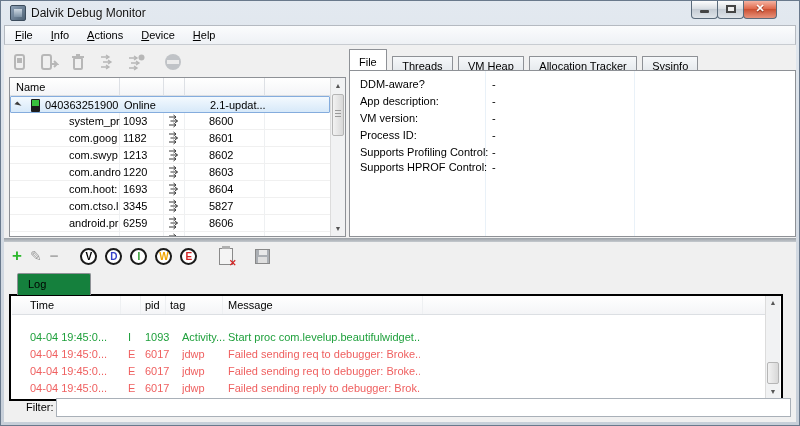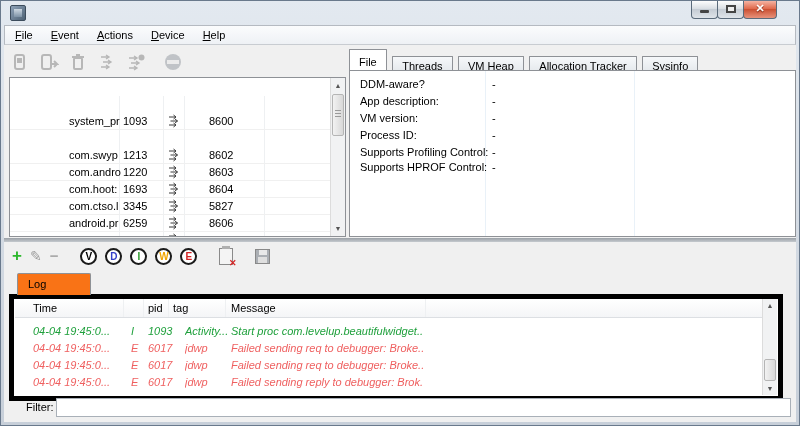--- a/index.html
+++ b/index.html
@@ -83,64 +83,65 @@
   .lvl { width:17px; height:17px; border:2px solid #1a1a1a; border-radius:50%; background:#fff;
          font-size:10px; font-weight:bold; text-align:center; line-height:13px; }
   .sp { width:6px; }
   .clipicon { position:relative; width:14px; height:17px; background:#f4f4f4; border:1px solid #8a8a8a; }
   .clipicon::before { content:""; position:absolute; left:2px; top:-3px; width:8px; height:3px; background:#b0b0b0; }
   .clipicon::after { content:"✕"; position:absolute; right:-4px; bottom:-4px; color:#d42424; font-size:9px; font-weight:bold; }
   .diskicon { width:15px; height:15px; background:#9aa0a6; border:1px solid #707070; position:relative; opacity:.8; }
   .diskicon::before { content:""; position:absolute; left:3px; top:0; width:8px; height:5px; background:#e8e8e8; }
   .diskicon::after { content:""; position:absolute; left:2px; bottom:0; width:9px; height:6px; background:#dcdcdc; }
   
-  .logtab { position:absolute; left:13px; top:228px; width:74px; height:22px; background:#f97316;
+  .logtab { position:absolute; left:13px; top:228px; width:74px; height:22px; background:#15803d;
             border:1px solid #8e9196; border-bottom:none; font-size:11px; padding:4px 16px 0 10px; z-index:2;
             border-radius:2px 2px 0 0; }
   .loggroup { position:absolute; left:5px; top:249px; width:774px; height:107px; background:#fff;
-              border:5px solid #000000; }
+              border:2px solid #000000; }
   .logtable { position:absolute; left:1px; top:0; right:16px; bottom:1px; overflow:hidden; }
   .log-headerrow { position:absolute; left:0; right:0; top:0; height:19px;
               background:linear-gradient(#ffffff,#f4f5f7); border-bottom:1px solid #dcdfe3; font-size:11px; }
   .log-headerrow span { position:absolute; top:3px; color:#000; }
   .log-vdiv { position:absolute; top:0; bottom:0; width:1px; background:#eef0f2; }
   .log-row { position:absolute; left:0; right:0; height:17px; font-size:11px; white-space:nowrap; }
-  .log-row span { position:absolute; top:7px;font-style:italic; }
+  .log-row span { position:absolute; top:16px; }
   .c-time { left:18px; } .c-lvl { left:116px; } .c-pid { left:133px; } .c-tag { left:158px; width:52px; overflow:hidden;margin-left:12px; } .c-msg { left:216px; width:192px; overflow:hidden; }
   .log-scroll { position:absolute; right:1px; top:0; bottom:1px; width:15px; background:#f1f2f3; border-left:1px solid #dcdcdc; }
   
   .filterbar { position:absolute; left:0; right:0; top:348px; height:30px; }
   .filterbar label { position:absolute; left:22px; top:8px; font-size:11px; color:#000; }
   .filterbar input { position:absolute; left:52px; top:5px; width:735px; height:19px; border:1px solid #a9b0b8;
                      font-size:11px; padding:0 4px; font-family:"Liberation Sans", sans-serif; background:#fff; }
   svg { display:block; }
 </style>
 </head>
 <body>
 
 <div class="window">
 
   <div class="titlebar">
     <div class="app-icon"></div>
+    <div class="title-text">Dalvik Debug Monitor</div>
     <div class="winbtns">
       <div class="winbtn">
           <div class="glyph-min"></div>
         </div>
       <div class="winbtn">
           <div class="glyph-max"></div>
         </div>
       <div class="winbtn close">
           <div class="glyph-close">✕</div>
         </div>
     </div>
   </div>
 
   <div class="menubar">
     <span class="menu-item">File</span>
-    <span class="menu-item">Event</span>
+    <span class="menu-item">Info</span>
     <span class="menu-item">Actions</span>
     <span class="menu-item">Device</span>
     <span class="menu-item">Help</span>
   </div>
 
   <div class="client">
 
     <div class="devtoolbar">
       <div class="gicon">
         <svg width="20" height="20">
@@ -174,35 +175,59 @@
       </div>
       <div class="gicon" style="margin-left:8px;">
         <svg width="20" height="20">
             <circle cx="10" cy="10" r="8" fill="#9aa0a6"></circle>
             <rect x="4" y="8" width="12" height="4" fill="#e8e8e8"></rect>
           </svg>
       </div>
     </div>
 
     <div class="tree">
+      <div class="tree-header">
+        <span>Name</span>
+        <div class="hsep" style="left:109px"></div>
+        <div class="hsep" style="left:153px"></div>
+        <div class="hsep" style="left:174px"></div>
+        <div class="hsep" style="left:254px"></div>
+      </div>
       <div class="vgrid" style="left:109px"></div>
       <div class="vgrid" style="left:153px"></div>
       <div class="vgrid" style="left:174px"></div>
       <div class="vgrid" style="left:254px"></div>
 
+      <div class="tree-row sel-row" style="top:18px">
+        <div class="twisty"></div>
+        <div class="phone-ic"></div>
+        <span class="dev-name">040363251900</span>
+        <span class="pid">Online</span>
+        <span class="port">2.1-updat...</span>
+      </div>
 
       <div class="tree-row" style="top:35px">
         <span class="pname">system_pr</span>
         <span class="pid">1093</span>
         <span class="threads-mini">
             <svg width="14" height="14">
               <path d="M2 3 h7 m-2.5 -2 l2.5 2 l-2.5 2 M3.5 7 h7 m-2.5 -2 l2.5 2 l-2.5 2 M2 11 h7 m-2.5 -2 l2.5 2 l-2.5 2" stroke="#3a3a3a" stroke-width="1" fill="none"></path>
             </svg>
           </span>
         <span class="port">8600</span>
+      </div>
+      <div class="tree-row" style="top:52px">
+        <span class="pname">com.goog</span>
+        <span class="pid">1182</span>
+        <span class="threads-mini">
+            <svg width="14" height="14">
+              <path d="M2 3 h7 m-2.5 -2 l2.5 2 l-2.5 2 M3.5 7 h7 m-2.5 -2 l2.5 2 l-2.5 2 M2 11 h7 m-2.5 -2 l2.5 2 l-2.5 2" stroke="#3a3a3a" stroke-width="1" fill="none"></path>
+            </svg>
+          </span>
+        <span class="port">8601</span>
       </div>
       <div class="tree-row" style="top:69px">
         <span class="pname">com.swyp</span>
         <span class="pid">1213</span>
         <span class="threads-mini">
             <svg width="14" height="14">
               <path d="M2 3 h7 m-2.5 -2 l2.5 2 l-2.5 2 M3.5 7 h7 m-2.5 -2 l2.5 2 l-2.5 2 M2 11 h7 m-2.5 -2 l2.5 2 l-2.5 2" stroke="#3a3a3a" stroke-width="1" fill="none"></path>
             </svg>
           </span>
         <span class="port">8602</span>

